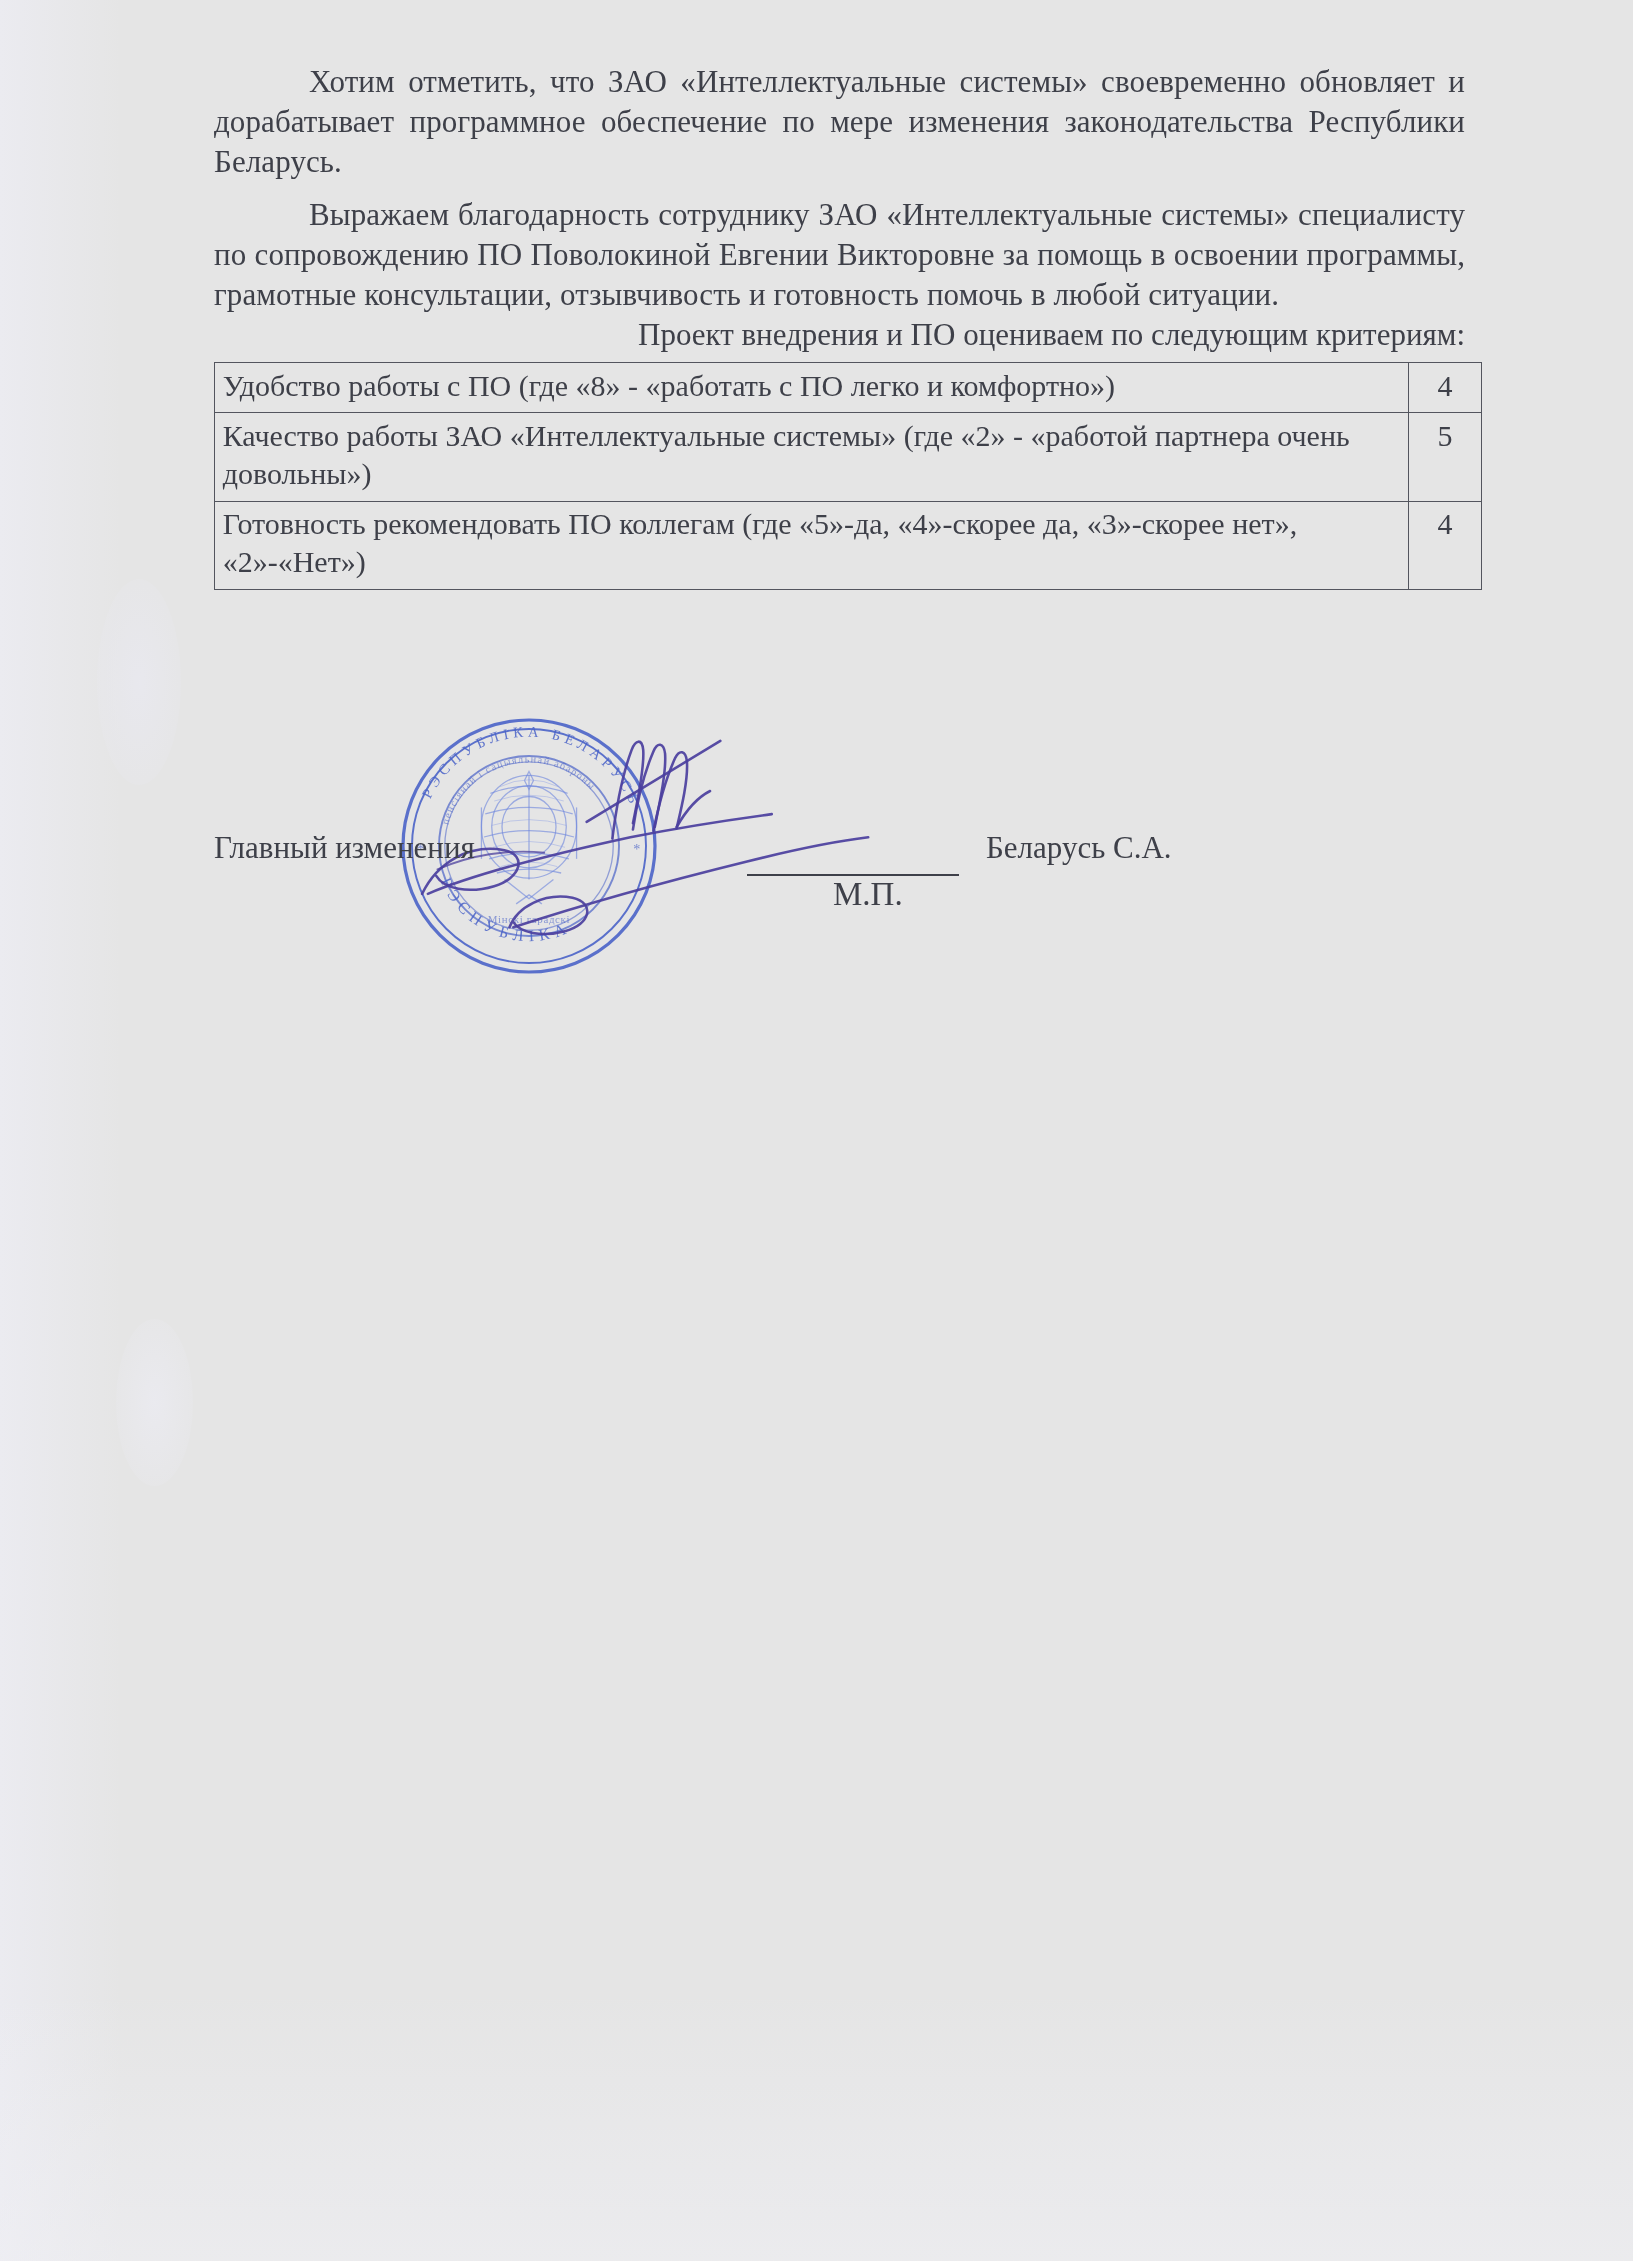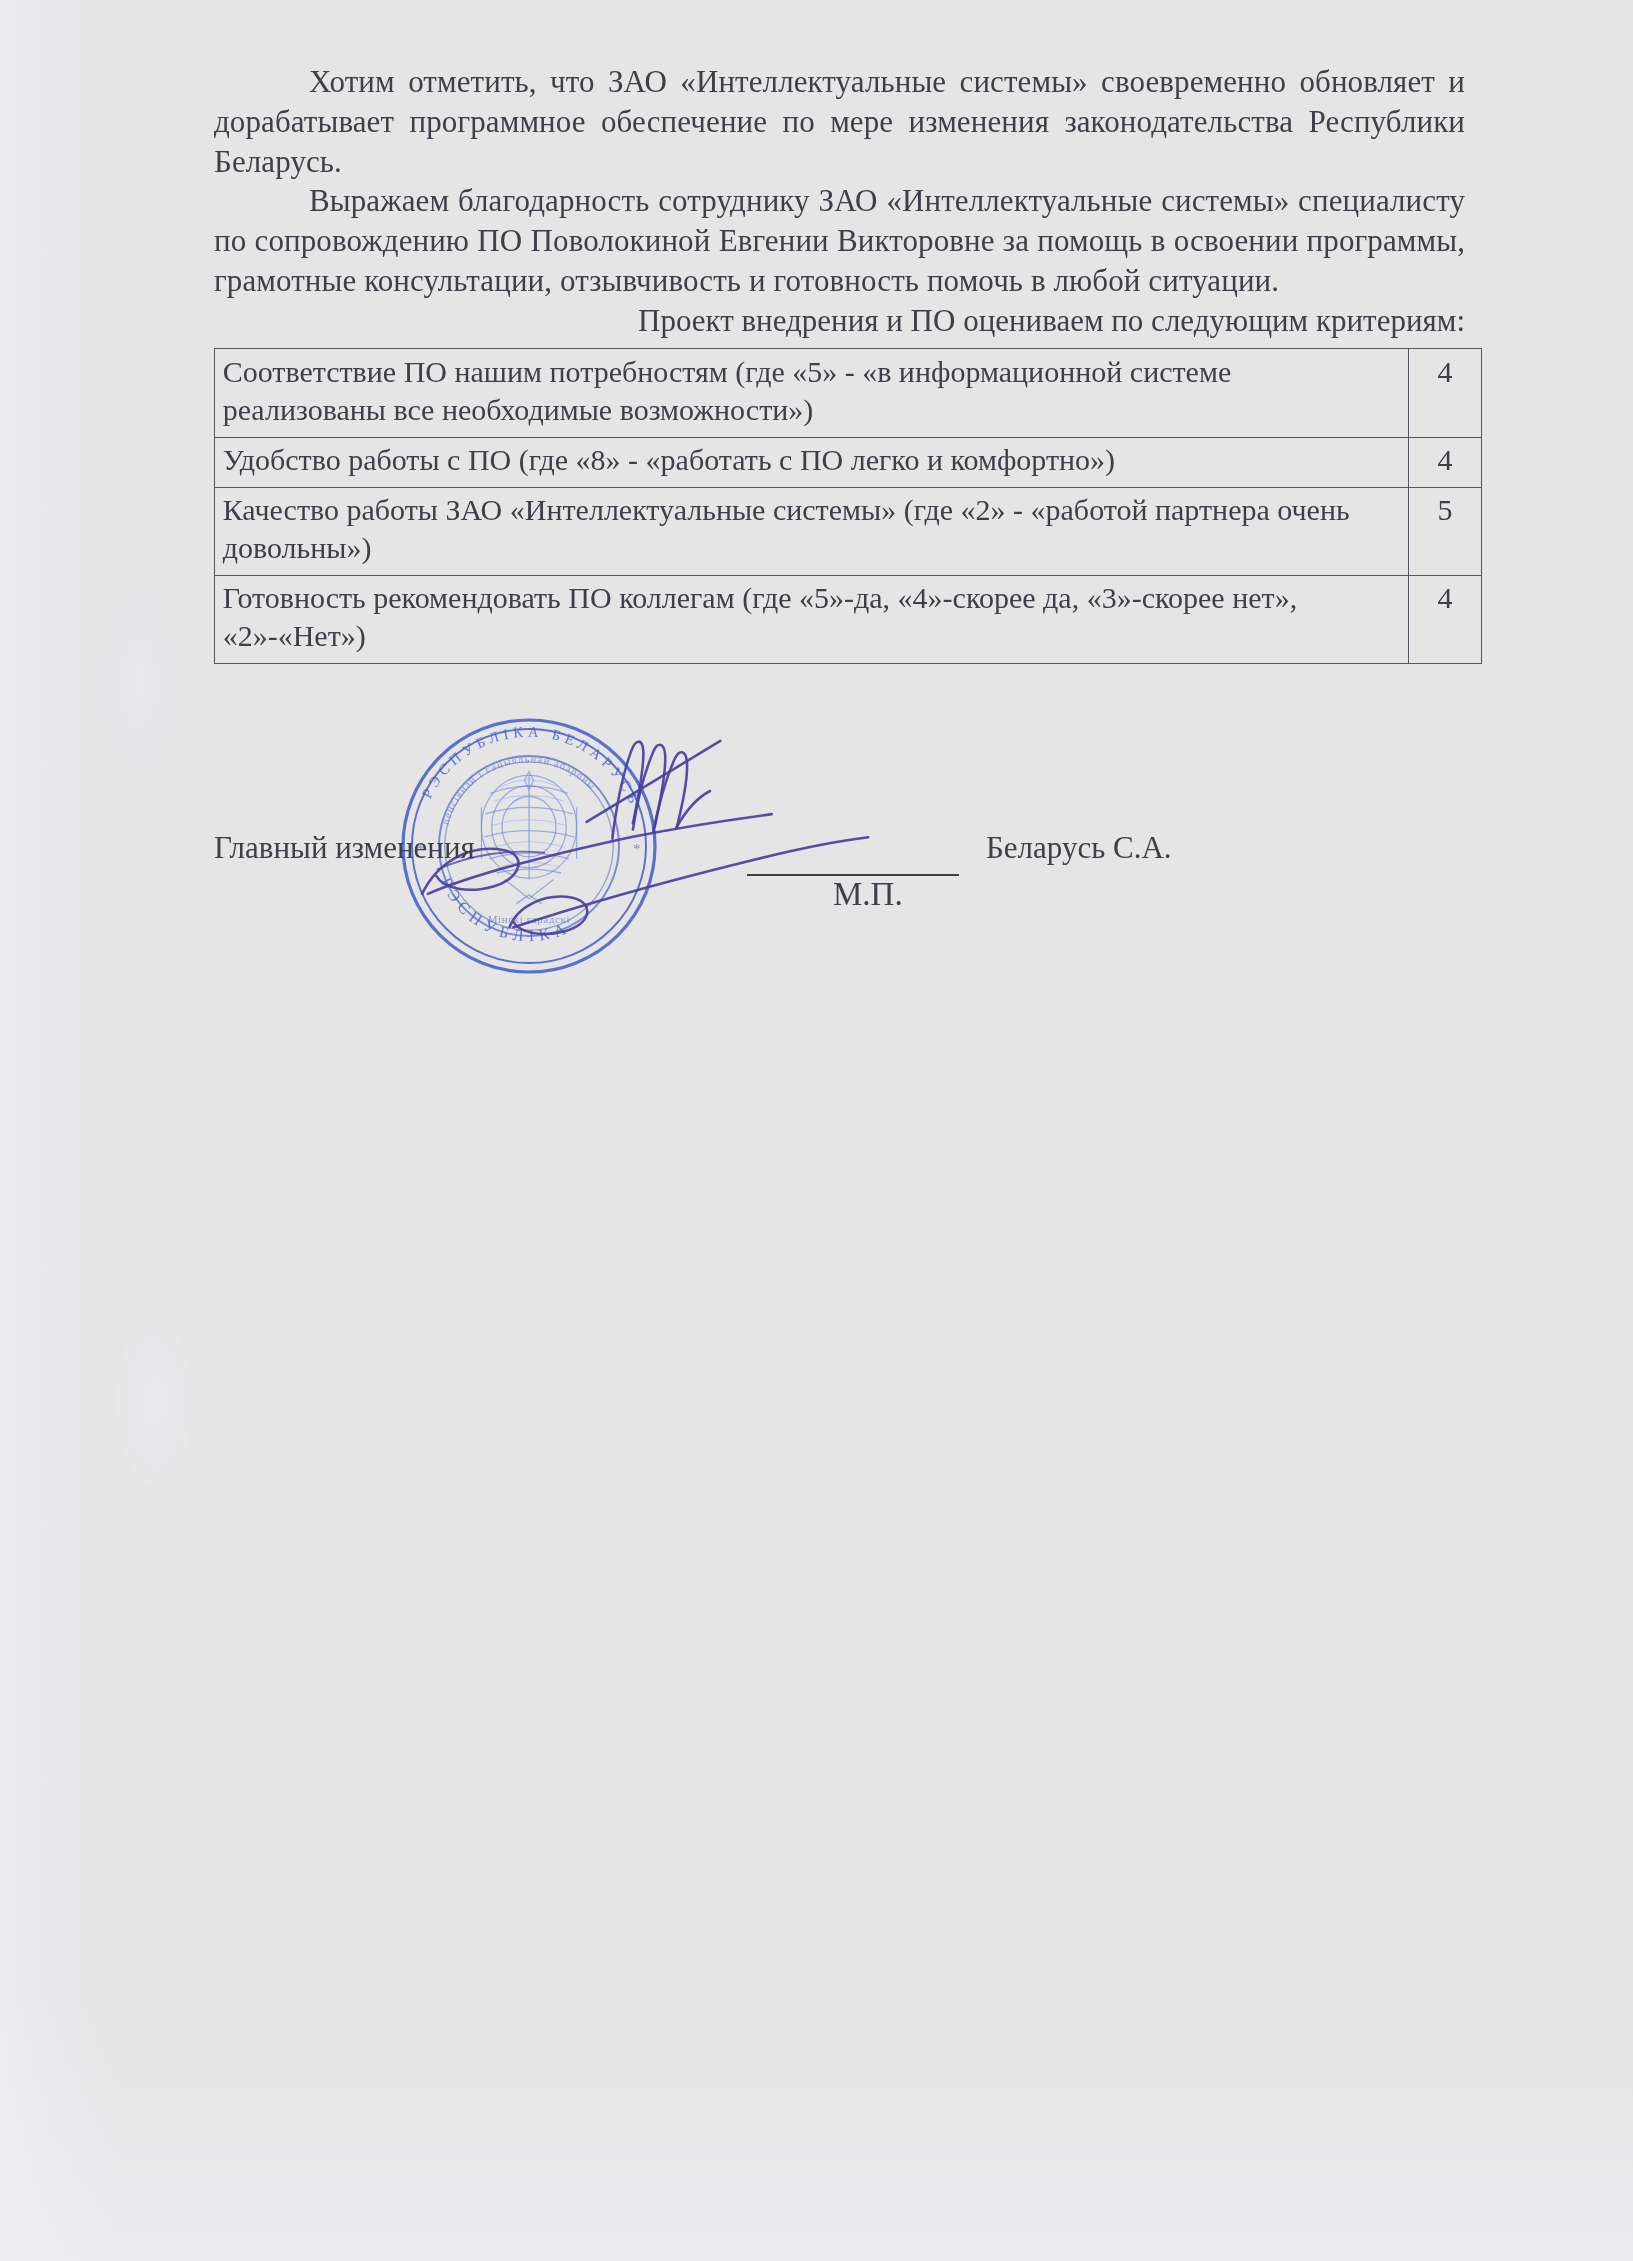--- a/index.html
+++ b/index.html
@@ -59,21 +59,21 @@
 
   p.body-par {
     margin: 0;
     text-align: justify;
     text-indent: 95px;
     font-size: 31px;
     line-height: 1.285;
     letter-spacing: 0.1px;
   }
   p.body-par + p.body-par {
-    margin-top: 0px;
+    margin-top: 14px;
   }
   p.lead-in {
     margin: 0;
     text-align: right;
     text-indent: 95px;
     font-size: 31px;
     line-height: 1.285;
   }
 
   
@@ -167,24 +167,20 @@
   <div class="content">
 
     <p class="body-par">Хотим отметить, что ЗАО «Интеллектуальные системы» своевременно обновляет и дорабатывает программное обеспечение по мере изменения законодательства Республики Беларусь.</p>
 
     <p class="body-par">Выражаем благодарность сотруднику ЗАО «Интеллектуальные системы» специалисту по сопровождению ПО Поволокиной Евгении Викторовне за помощь в освоении программы, грамотные консультации, отзывчивость и готовность помочь в любой ситуации.</p>
 
     <p class="lead-in">Проект внедрения и ПО оцениваем по следующим критериям:</p>
 
     <table class="criteria-table">
       <tbody>
-        <tr>
-          <td class="criterion">Соответствие ПО нашим потребностям (где «5» - «в информационной системе реализованы все необходимые возможности»)</td>
-          <td class="score">4</td>
-        </tr>
         <tr>
           <td class="criterion">Удобство работы с ПО (где «8» - «работать с ПО легко и комфортно»)</td>
           <td class="score">4</td>
         </tr>
         <tr>
           <td class="criterion">Качество работы ЗАО «Интеллектуальные системы» (где «2» - «работой партнера очень довольны»)</td>
           <td class="score">5</td>
         </tr>
         <tr>
           <td class="criterion">Готовность рекомендовать ПО коллегам (где «5»-да, «4»-скорее да, «3»-скорее нет», «2»-«Нет»)</td>

